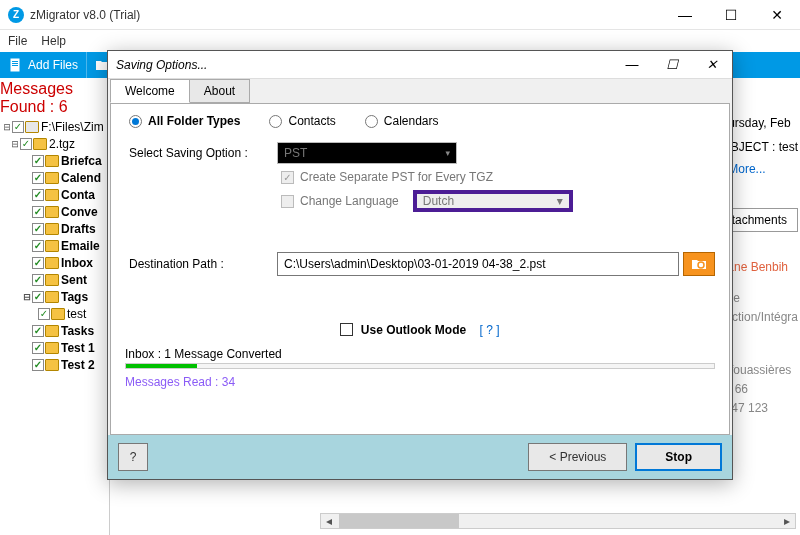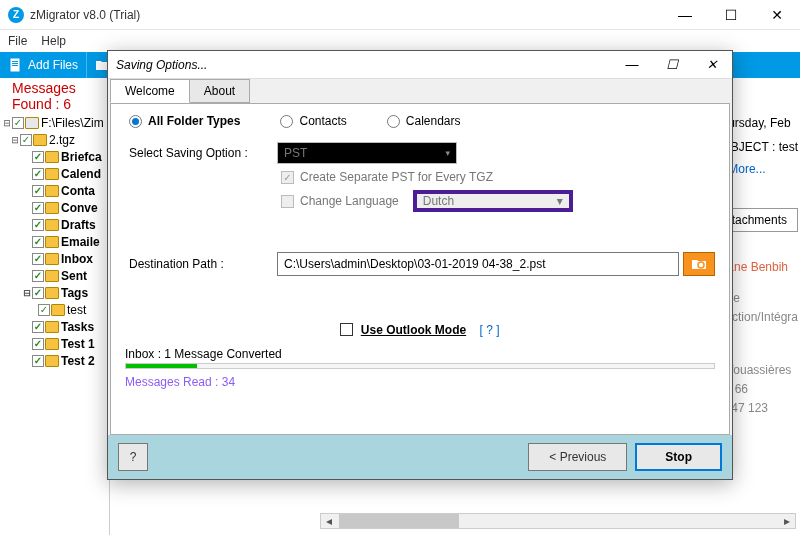--- a/index.html
+++ b/index.html
@@ -17,21 +17,21 @@
 
 
 .ribbon { height: 26px; background: #0099e5; display: flex; align-items: stretch; }
 .ribbon .btn { display: flex; align-items: center; padding: 0 8px; color: #fff; gap: 4px; border-right: 1px solid rgba(255,255,255,0.3); }
 .ribbon .btn .ic { width: 16px; height: 16px; display: inline-flex; align-items: center; justify-content: center; }
 .ribbon .btn.file-ic .ic svg { fill: #fff; }
 
 
 .main-body { display: flex; height: calc(535px - 30px - 22px - 26px); }
 .left-pane { width: 110px; border-right: 1px solid #ccc; overflow: hidden; }
-.left-pane .msgs-found { color: #c00; padding: 2px 12px; font-size: 14px; }
+.left-pane .msgs-found { color: #c00; padding: 2px 0; font-size: 16px; }
 .tree { padding: 0 2px; }
 .tree-row { display: flex; align-items: center; height: 17px; font-size: 11px; white-space: nowrap; }
 .tree-row .exp { width: 10px; color: #555; font-size: 9px; text-align: center; }
 .tree-row .chk { width: 12px; height: 12px; border: 1px solid #888; background: #fff; margin-right: 1px; display: inline-flex; align-items: center; justify-content: center; }
 .tree-row .chk::after { content: "✓"; color: #228b22; font-size: 10px; line-height: 1; }
 .tree-row .fico { width: 14px; height: 12px; margin-right: 2px; background: #f5c242; border: 1px solid #b38600; border-radius: 1px; }
 .tree-row .fico.drive { background: #e8e8e8; }
 .tree-row .lbl { color: #000; }
 .tree-row.d1 { padding-left: 8px; }
 .tree-row.d2 { padding-left: 20px; font-weight: bold; }
@@ -55,21 +55,21 @@
 .dialog { position: absolute; left: 107px; top: 50px; width: 626px; height: 430px; background: #f0f0f0; border: 1px solid #555; box-shadow: 0 4px 20px rgba(0,0,0,0.3); display: flex; flex-direction: column; }
 .dlg-titlebar { height: 28px; background: #fff; display: flex; align-items: center; padding-left: 8px; border-bottom: 1px solid #ddd; font-style: italic; }
 .dlg-titlebar .t { flex: 1; color: #000; }
 .dlg-titlebar .win-btn { width: 40px; height: 28px; display: flex; align-items: center; justify-content: center; font-size: 13px; }
 
 .dlg-tabs { height: 24px; display: flex; align-items: flex-end; background: #f0f0f0; padding-left: 2px; }
 .dlg-tab { padding: 4px 14px; border: 1px solid #aaa; background: #e8e8e8; margin-right: -1px; color: #000; }
 .dlg-tab.active { background: #fff; border-bottom-color: #fff; position: relative; z-index: 2; }
 .dlg-content { flex: 1; background: #fff; border: 1px solid #aaa; margin: 0 2px; padding: 10px 14px; position: relative; }
 
-.radio-row { display: flex; gap: 40px; margin-bottom: 14px; align-items: center; padding-left: 4px; }
+.radio-row { display: flex; gap: 29px; margin-bottom: 14px; align-items: center; padding-left: 4px; }
 .radio-item { display: flex; align-items: center; gap: 6px; }
 .radio-item .rad { width: 13px; height: 13px; border: 1px solid #777; border-radius: 50%; display: inline-flex; align-items: center; justify-content: center; }
 .radio-item.sel .rad::after { content: ""; width: 7px; height: 7px; background: #0078d7; border-radius: 50%; }
 .radio-item .rl { color: #000; font-weight: bold; }
 .radio-item:not(.sel) .rl { font-weight: normal; }
 
 .form-row { display: flex; align-items: center; margin-bottom: 6px; }
 .form-row .flabel { width: 152px; font-weight: normal; color: #000; padding-left: 4px; }
 .form-row.dest { margin-top: 40px; }
 .dd-select { width: 180px; height: 22px; border: 1px solid #bbb; background: #000000; color: #777; padding: 0 6px; display: flex; align-items: center; justify-content: space-between; }
@@ -78,21 +78,21 @@
 .chk-row .cb { width: 13px; height: 13px; border: 1px solid #bbb; background: #eee; display: inline-flex; align-items: center; justify-content: center; }
 .chk-row.checked .cb::after { content: "✓"; color: #999; font-size: 10px; }
 .lang-dd { width: 160px; height: 22px; border: 4px solid #4c1d95; background: #eee; color: #777; padding: 0 6px; display: flex; align-items: center; justify-content: space-between; margin-left: 8px; }
 
 .dest-input { flex: 1; height: 24px; border: 1px solid #777; background: #fff; padding: 0 6px; color: #000; }
 .browse-btn { width: 32px; height: 24px; margin-left: 4px; background: #f7931e; border: 1px solid #b56500; display: flex; align-items: center; justify-content: center; }
 .browse-btn svg { fill: #fff; }
 
 .outlook-row { text-align: center; margin-top: 46px; margin-bottom: 10px; }
 .outlook-row .cb2 { width: 13px; height: 13px; border: 1px solid #333; display: inline-block; vertical-align: middle; margin-right: 4px; }
-.outlook-row .ol-lbl { font-weight: bold; color: #000; vertical-align: middle; text-decoration: underline; }
+.outlook-row .ol-lbl { font-weight: bold; color: #000; vertical-align: middle; }
 .outlook-row .help { color: #0066cc; vertical-align: middle; }
 
 .status-line { color: #000; margin-top: 8px; }
 .progress { height: 6px; background: #f5f5f5; border: 1px solid #ccc; margin-top: 2px; width: 100%; }
 .progress .bar { height: 100%; width: 12%; background: #00c000; }
 .status-line2 { color: #8b5cf6; margin-top: 6px; }
 
 .dlg-footer { height: 44px; background: #a8d5de; display: flex; align-items: center; padding: 0 10px; gap: 8px; }
 .dlg-footer .spacer { flex: 1; }
 .dlg-footer .fbtn { height: 28px; padding: 0 20px; border: 1px solid #777; background: #e8e8e8; display: flex; align-items: center; justify-content: center; color: #333; }

